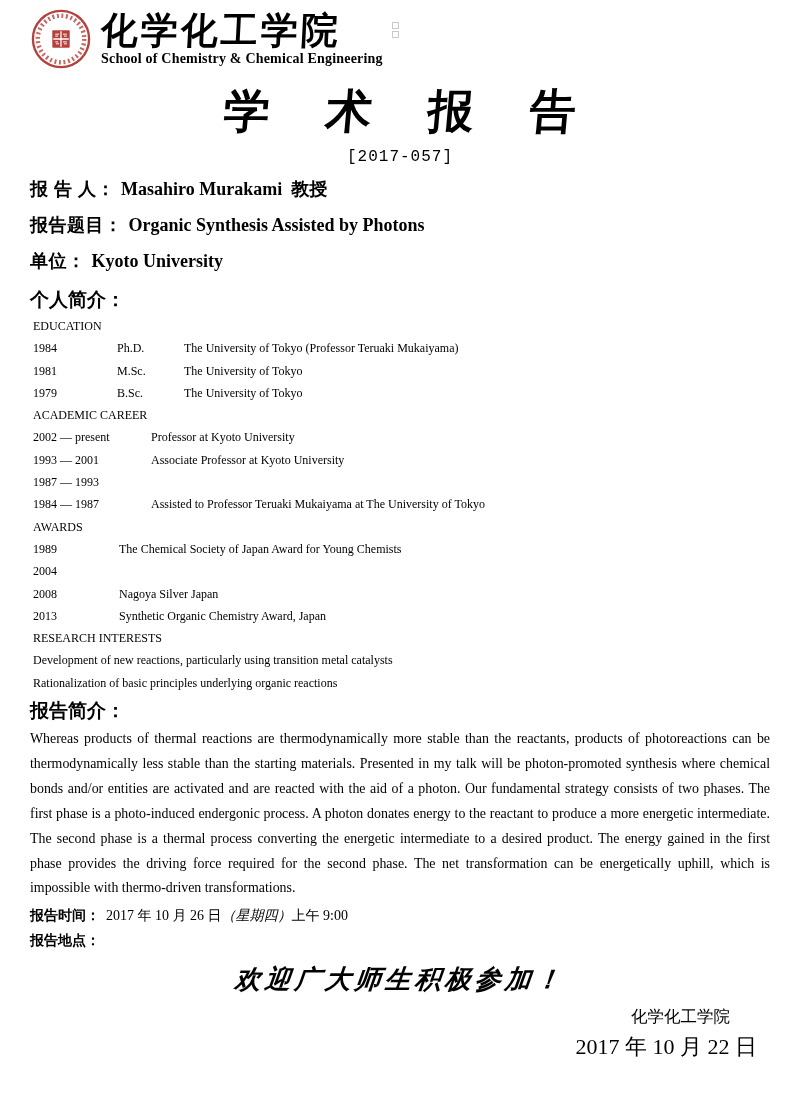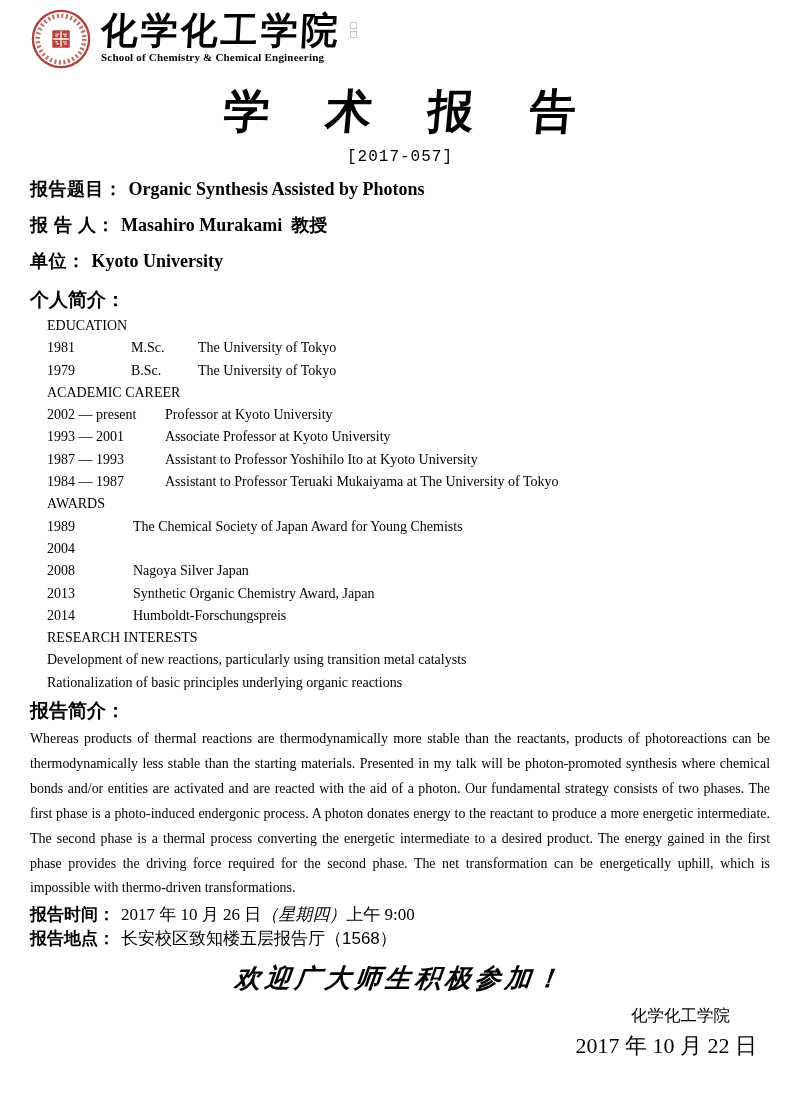--- a/index.html
+++ b/index.html
@@ -16,21 +16,21 @@
   .logo-row { display: flex; align-items: flex-start; gap: 9px; height: 66px; }
   .seal-wrap { width: 62px; height: 62px; flex: none; }
   .logo-text { padding-top: 1px; }
   .logo-cn {
     font-family: "DejaVu Serif", serif;
     font-size: 37px; font-weight: 900; line-height: 42px;
     letter-spacing: 3px; transform: skewX(-3deg);
   }
   .logo-en {
     font-family: "Liberation Serif", serif;
-    font-size: 11px; font-weight: bold; letter-spacing: 0.2px; margin-top: 0;
+    font-size: 14px; font-weight: bold; letter-spacing: 0.2px; margin-top: 0;
   }
   .logo-side-mark { width: 6px; margin-top: 14px; display: flex; flex-direction: column; gap: 2px; }
   .logo-side-mark i { display: block; width: 5px; height: 5px; border: 1px solid #9a9a9a; opacity: .55; }
 
   
   .doc-title {
     text-align: center;
     font-family: "DejaVu Serif", serif;
     font-size: 46px; font-weight: 900;
     letter-spacing: 20px; padding-left: 20px;
@@ -51,39 +51,39 @@
   .meta-value { font-family: "Liberation Serif", serif; margin-left: 6px; }
   .meta-cn-suffix { font-family: "Liberation Sans", sans-serif; margin-left: 9px; }
 
   
   .section-heading {
     font-family: "Liberation Sans", sans-serif;
     font-size: 19px; font-weight: bold; line-height: 26px; margin-top: 2px;
   }
 
   
-  .cv { font-size: 14px; line-height: 22.3px; margin-top: 2px; margin-left: 17px; }
+  .cv { font-size: 12px; line-height: 22.3px; margin-top: 2px; margin-left: 3px; }
   .cv-row { display: flex; }
   .cv-cell { white-space: nowrap; }
   .cv-row.three-col .c0 { width: 84px; flex: none; }
   .cv-row.three-col .c1 { width: 67px; flex: none; }
   .cv-row.two-col-wide .c0 { width: 118px; flex: none; }
   .cv-row.two-col .c0 { width: 86px; flex: none; }
 
   
   .abstract-heading { margin-top: 4px; }
   .abstract-text {
     font-family: "Liberation Serif", serif;
     font-size: 13.9px; line-height: 24.9px;
     text-align: justify; margin-top: 3px;
   }
 
   
   .logistics { margin-top: 2px; }
-  .log-line { display: flex; align-items: baseline; font-size: 17px; line-height: 24px; }
+  .log-line { display: flex; align-items: baseline; font-size: 14px; line-height: 24px; }
   .log-label { font-family: "Liberation Sans", sans-serif; font-weight: bold; white-space: pre; }
   .log-value { margin-left: 6px; }
   .log-date { font-family: "Liberation Serif", serif; }
   .log-weekday { font-style: italic; font-family: "Liberation Serif", serif; text-align: right; }
   .log-place { font-family: "Liberation Sans", sans-serif; }
 
   
   .welcome {
     text-align: center;
     font-family: "DejaVu Serif", serif;
@@ -119,83 +119,83 @@
         <i></i>
         <i></i>
       </div>
   </div>
 
   <div class="doc-title">学 术 报 告</div>
   <div class="serial">[2017-057]</div>
 
   <div class="meta">
     <div class="meta-line">
-      <span class="meta-label">报告题目：</span>
-      <span class="meta-value">Organic Synthesis Assisted by Photons</span>
-    </div>
-    <div class="meta-line">
       <span class="meta-label">报 告 人：</span>
       <span class="meta-value">Masahiro Murakami</span>
       <span class="meta-cn-suffix">教授</span>
+    </div>
+    <div class="meta-line">
+      <span class="meta-label">报告题目：</span>
+      <span class="meta-value">Organic Synthesis Assisted by Photons</span>
     </div>
     <div class="meta-line">
       <span class="meta-label">单位：</span>
       <span class="meta-value">Kyoto University</span>
     </div>
   </div>
 
   <div class="section-heading">个人简介：</div>
   <div class="cv" id="cv-sections">
       <div class="cv-header">EDUCATION</div>
       <div class="cv-row three-col">
+        <span class="cv-cell c0">1984</span>
+        <span class="cv-cell c1">Ph.D.</span>
+        <span class="cv-cell c2">The University of Tokyo (Professor Teruaki Mukaiyama)</span>
+      </div>
+      <div class="cv-row three-col">
         <span class="cv-cell c0">1981</span>
         <span class="cv-cell c1">M.Sc.</span>
         <span class="cv-cell c2">The University of Tokyo</span>
       </div>
       <div class="cv-row three-col">
         <span class="cv-cell c0">1979</span>
         <span class="cv-cell c1">B.Sc.</span>
         <span class="cv-cell c2">The University of Tokyo</span>
       </div>
       <div class="cv-header">ACADEMIC CAREER</div>
       <div class="cv-row two-col-wide">
         <span class="cv-cell c0">2002 — present</span>
         <span class="cv-cell c1">Professor at Kyoto University</span>
       </div>
       <div class="cv-row two-col-wide">
         <span class="cv-cell c0">1993 — 2001</span>
         <span class="cv-cell c1">Associate Professor at Kyoto University</span>
       </div>
       <div class="cv-row two-col-wide">
         <span class="cv-cell c0">1987 — 1993</span>
-        <span class="cv-cell c1">Assistant to Professor Yoshihilo Ito at Kyoto University</span>
       </div>
       <div class="cv-row two-col-wide">
         <span class="cv-cell c0">1984 — 1987</span>
-        <span class="cv-cell c1">Assistant to Professor Teruaki Mukaiyama at The University of Tokyo</span>
+        <span class="cv-cell c1">Assisted to Professor Teruaki Mukaiyama at The University of Tokyo</span>
       </div>
       <div class="cv-header">AWARDS</div>
       <div class="cv-row two-col">
         <span class="cv-cell c0">1989</span>
         <span class="cv-cell c1">The Chemical Society of Japan Award for Young Chemists</span>
       </div>
       <div class="cv-row two-col">
         <span class="cv-cell c0">2004</span>
       </div>
       <div class="cv-row two-col">
         <span class="cv-cell c0">2008</span>
         <span class="cv-cell c1">Nagoya Silver Japan</span>
       </div>
       <div class="cv-row two-col">
         <span class="cv-cell c0">2013</span>
         <span class="cv-cell c1">Synthetic Organic Chemistry Award, Japan</span>
-      </div>
-      <div class="cv-row two-col">
-        <span class="cv-cell c0">2014</span>
-        <span class="cv-cell c1">Humboldt-Forschungspreis</span>
       </div>
       <div class="cv-header">RESEARCH INTERESTS</div>
       <div class="cv-row plain">
         <span class="cv-cell c0">Development of new reactions, particularly using transition metal catalysts</span>
       </div>
       <div class="cv-row plain">
         <span class="cv-cell c0">Rationalization of basic principles underlying organic reactions</span>
       </div>
     </div>
 
@@ -204,21 +204,20 @@
 
   <div class="logistics">
     <div class="log-line">
       <span class="log-label">报告时间：</span>
       <span class="log-value log-date">2017 年 10 月 26 日</span>
       <span class="log-weekday">（星期四）</span>
       <span class="log-date">上午 9:00</span>
     </div>
     <div class="log-line">
       <span class="log-label">报告地点：</span>
-      <span class="log-value log-place">长安校区致知楼五层报告厅（1568）</span>
     </div>
   </div>
 
   <div class="welcome">欢迎广大师生积极参加！</div>
   <div class="footer">
     <div class="footer-org">化学化工学院</div>
     <div class="footer-date">2017 年 10 月 22 日</div>
   </div>
 
 </div>

